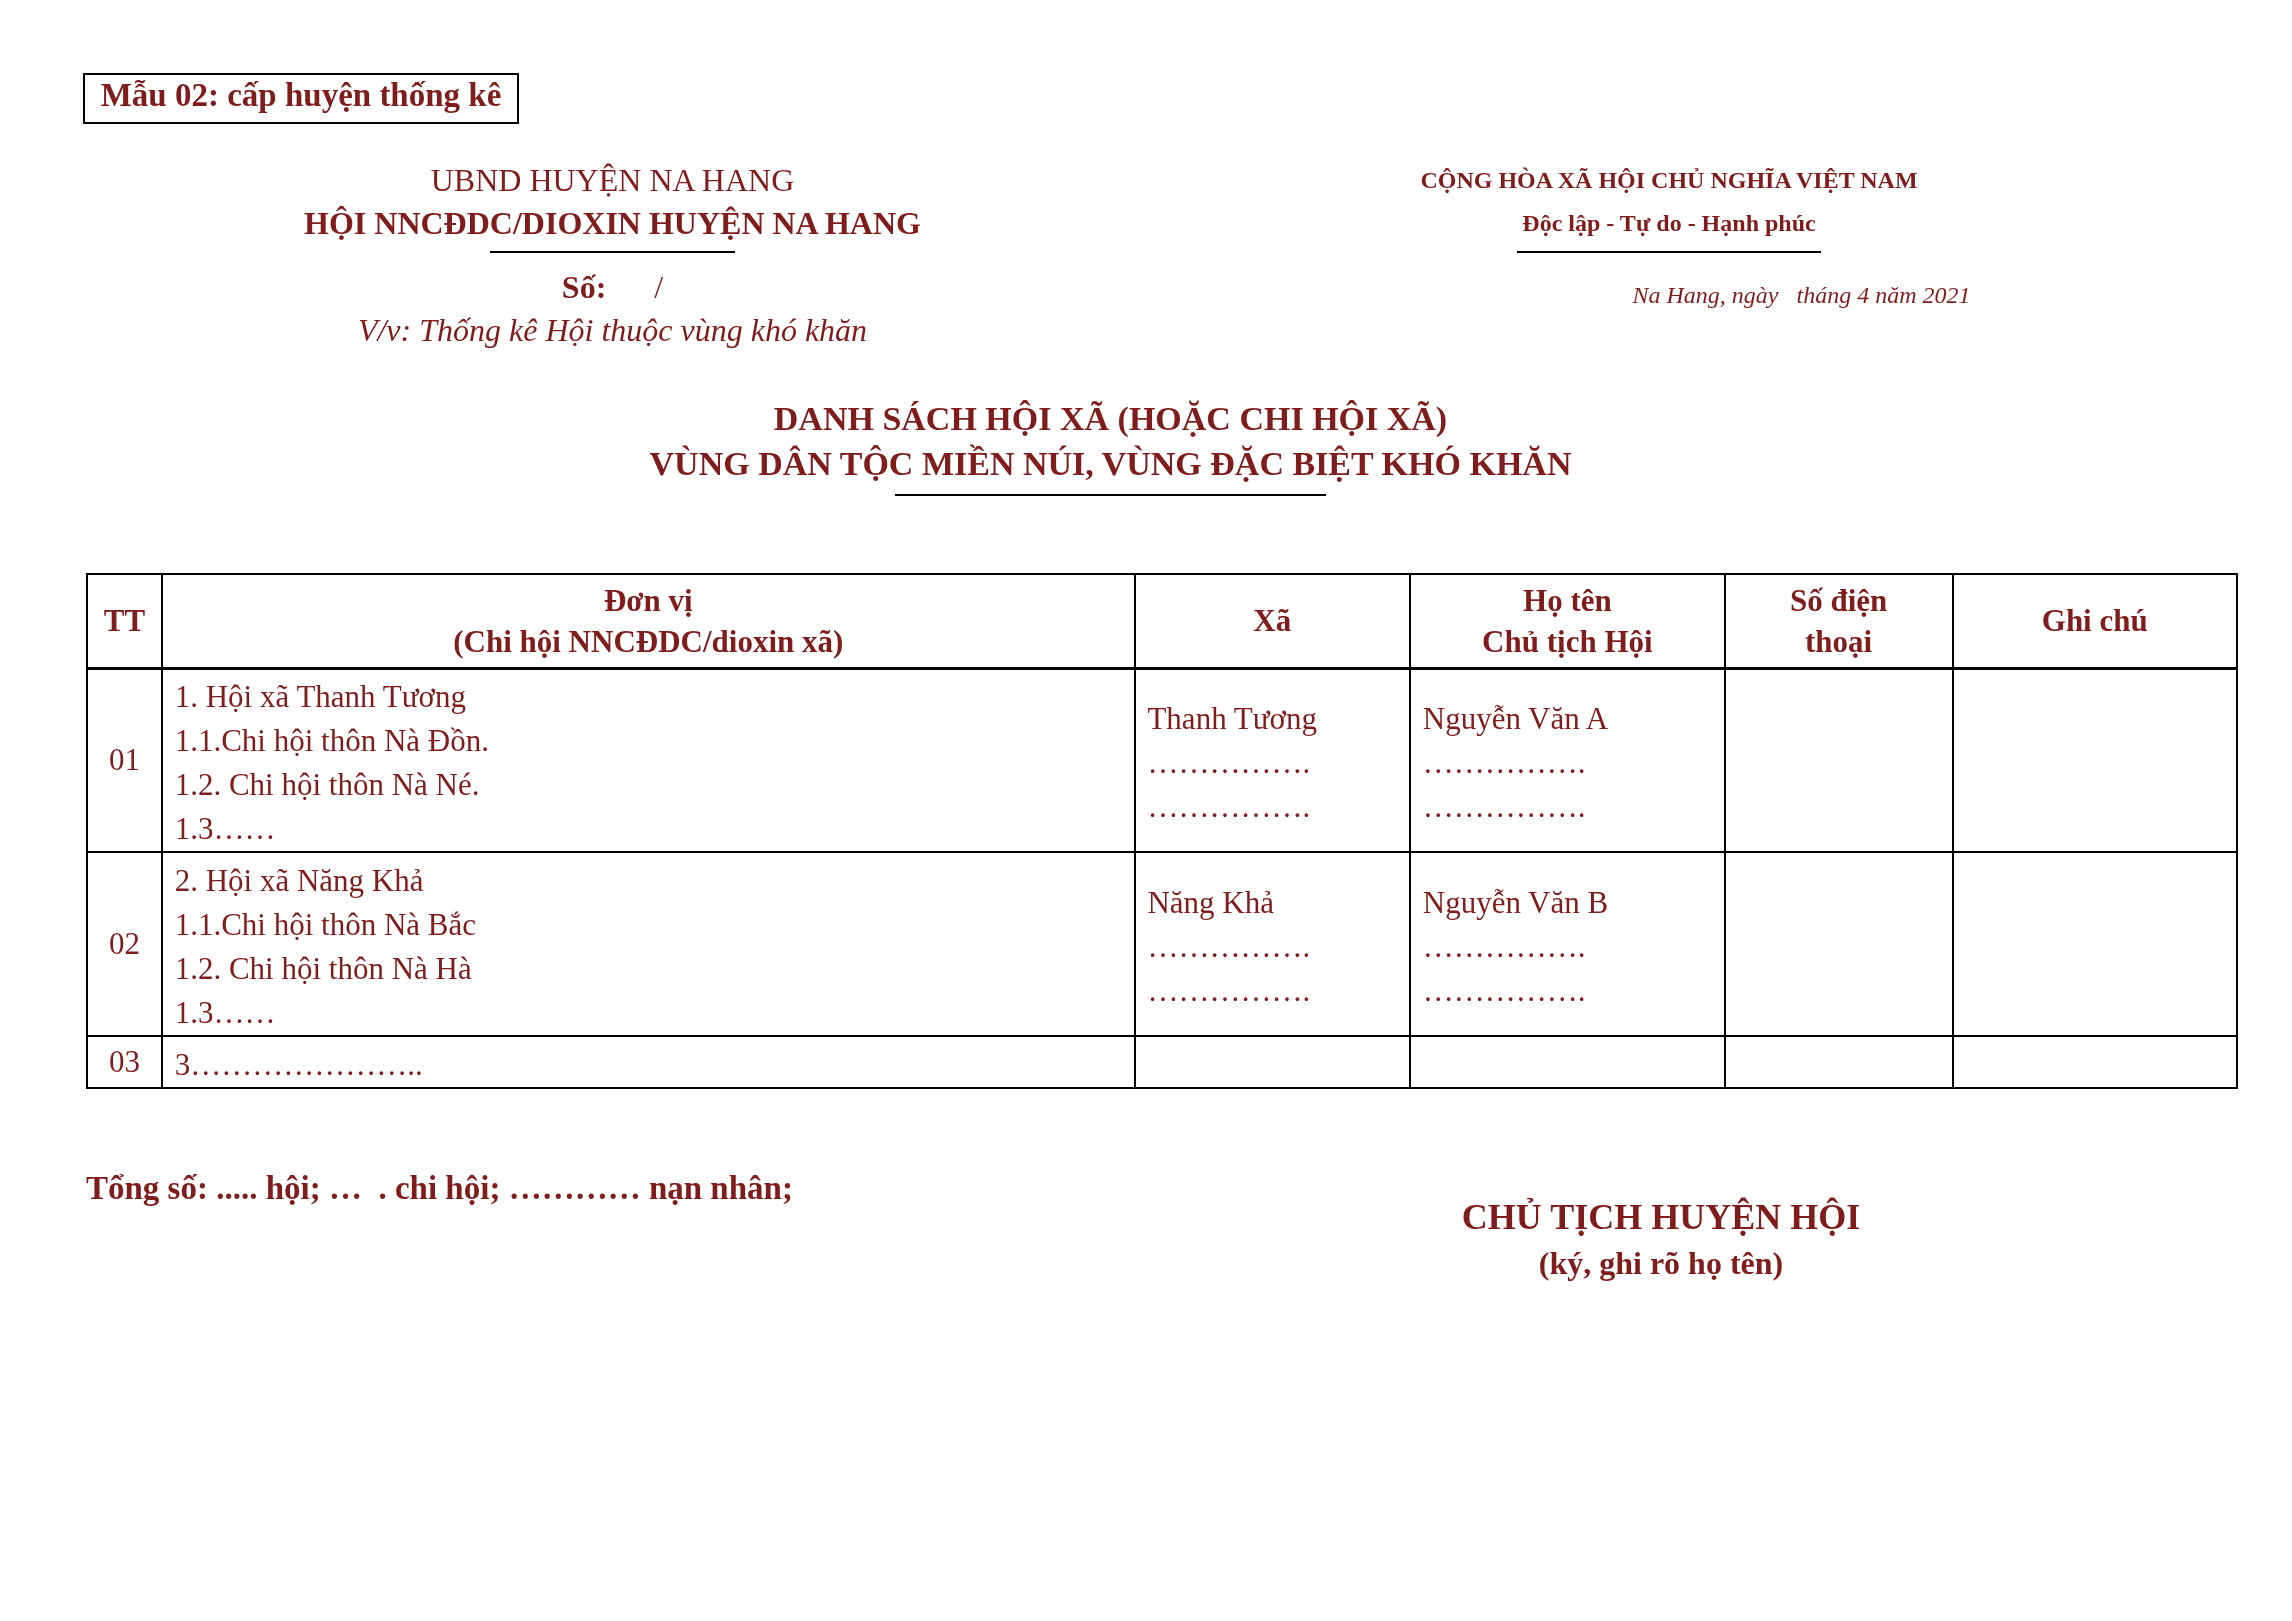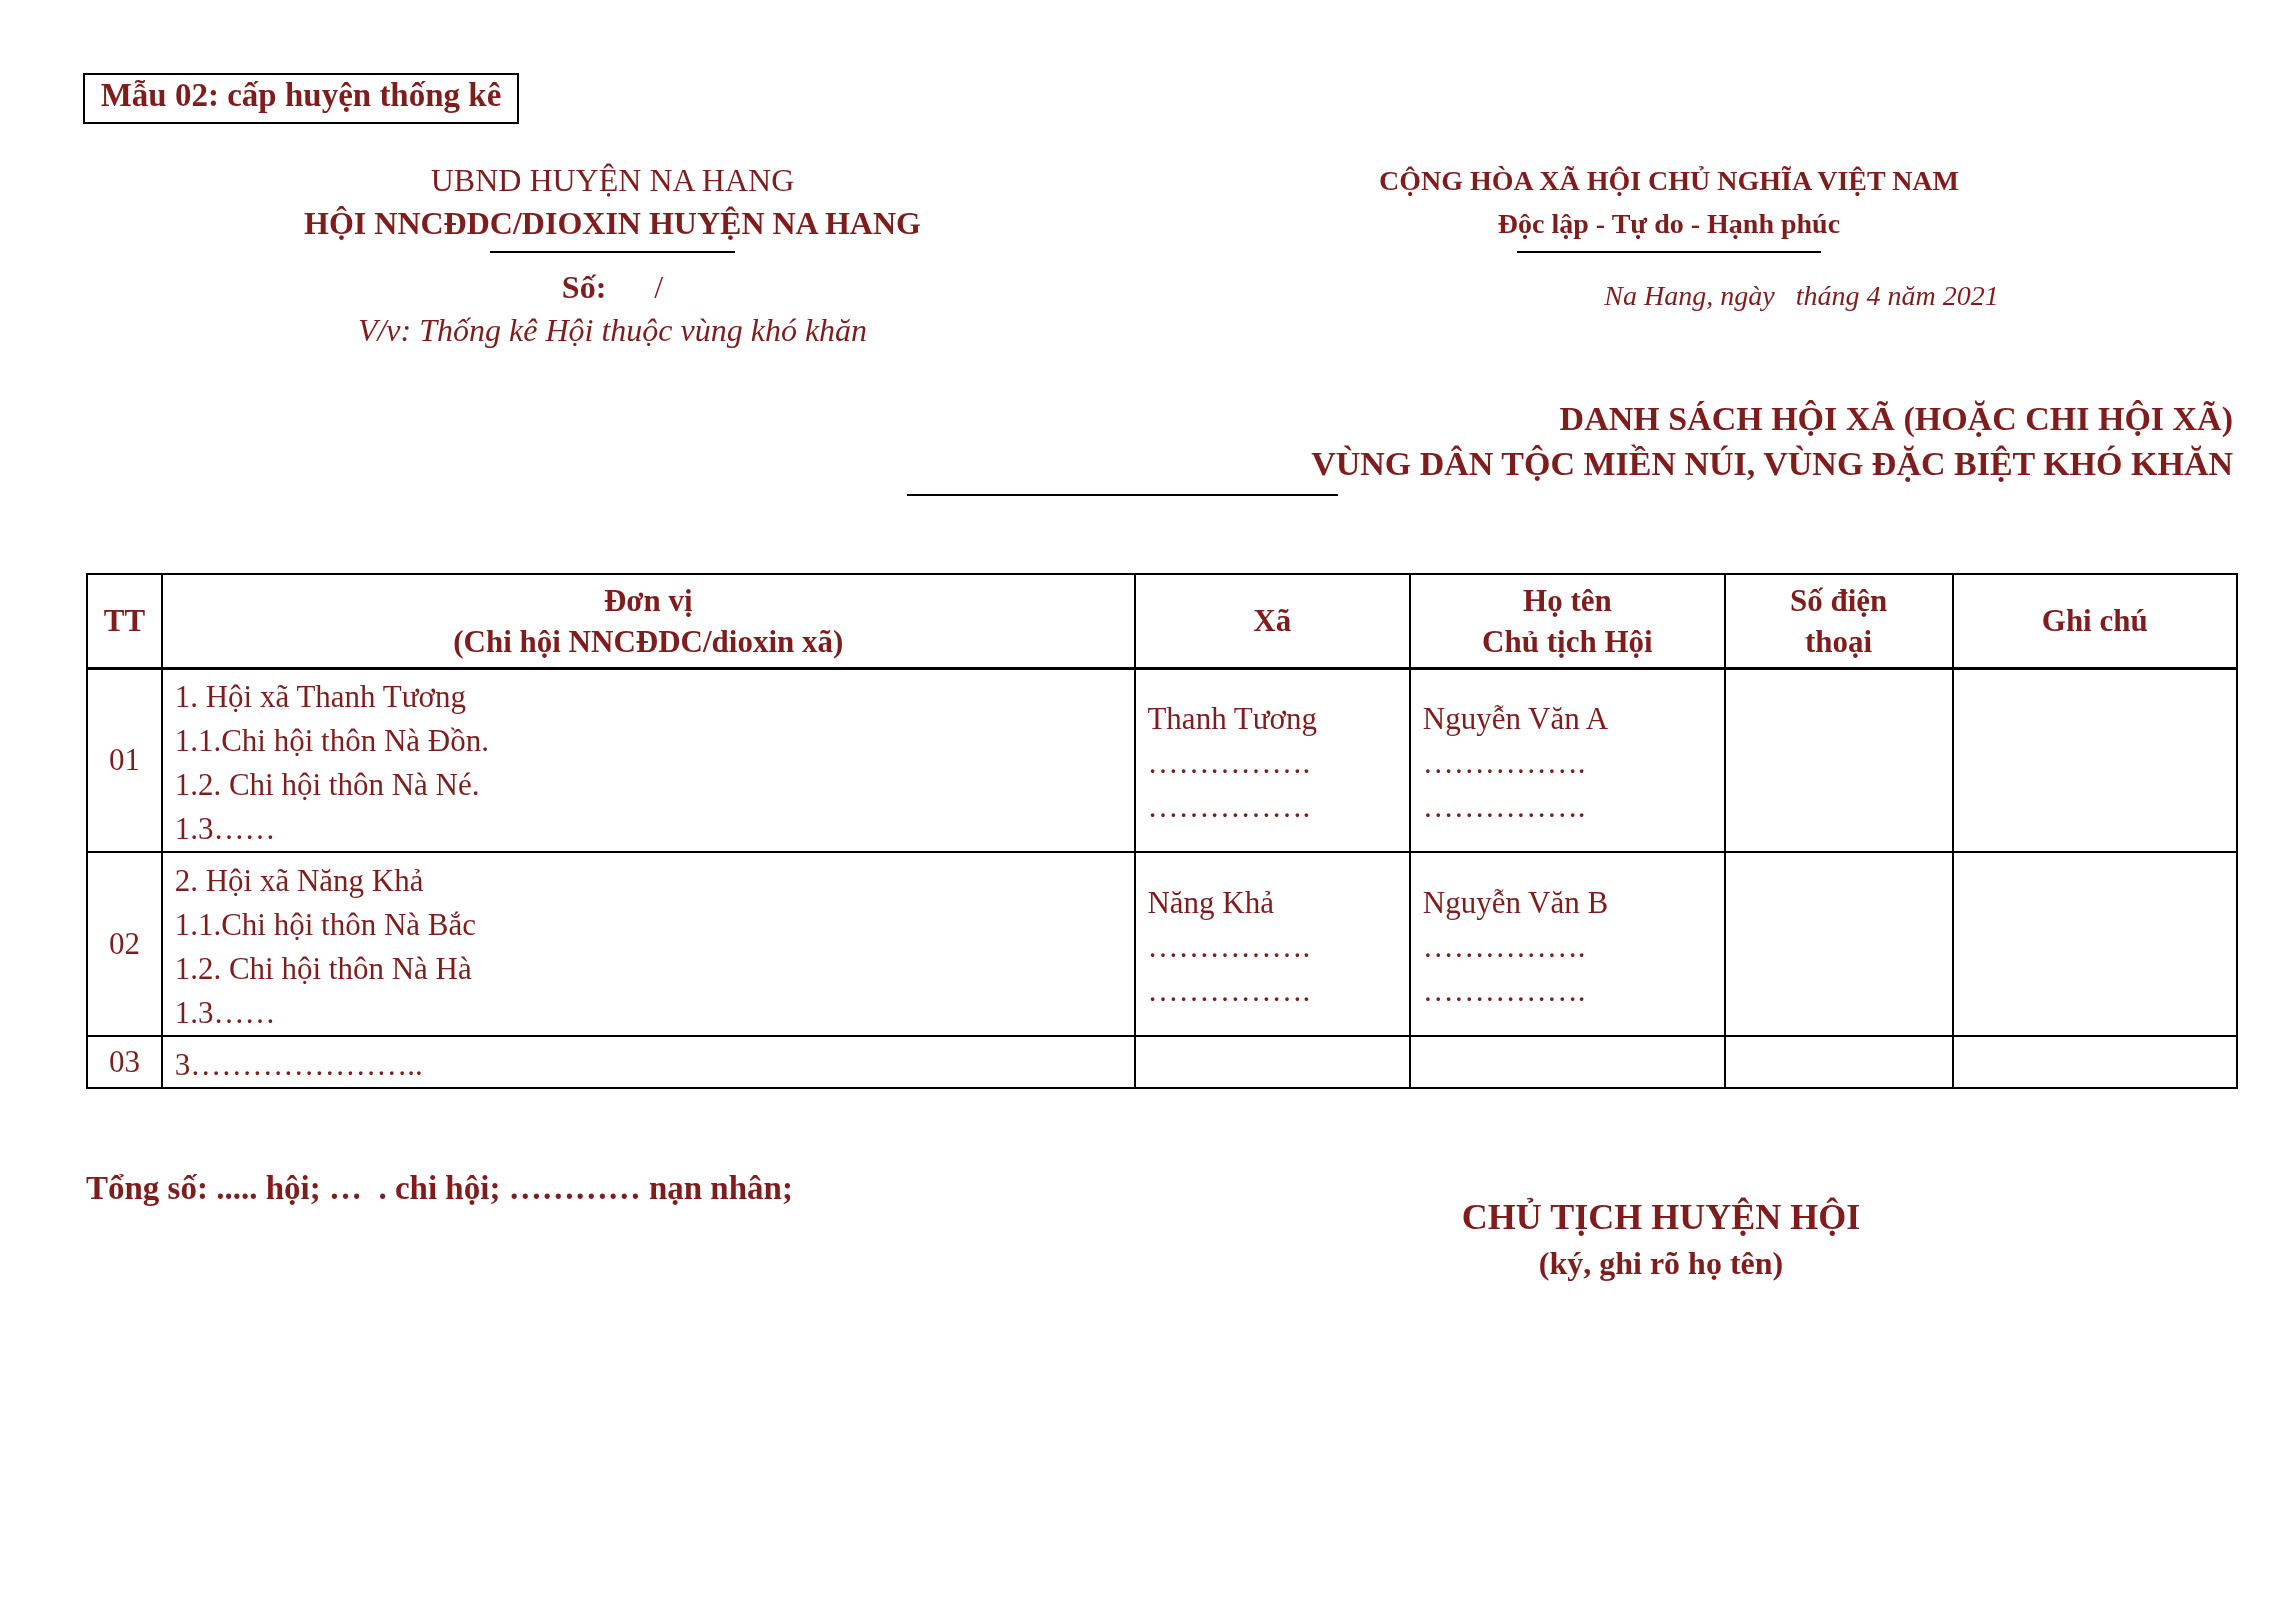--- a/index.html
+++ b/index.html
@@ -22,36 +22,36 @@
     font-size:33px; font-weight:bold;
   }
 
   
   .hdr-left {
     position:absolute; left:147px; top:159px; width:931px;
     text-align:center; font-size:32px; line-height:43px;
   }
   .hdr-right {
     position:absolute; left:1206px; top:159px; width:926px;
-    text-align:center; font-size:28px; line-height:43px;
+    text-align:center; font-size:24px; line-height:43px;
   }
   .bold { font-weight:bold; }
   .italic { font-style:italic; }
   .rule {
     height:0; border-bottom:2px solid #000; margin:5.9px auto 0 auto;
   }
   .rule-left { width:245px; }
   .rule-right { width:304px; }
   .so-line { margin-top:13px; }
   .date-line { margin-top:21.6px; padding-left:265px; }
 
   
   .doc-title {
     position:absolute; left:0; top:396px; width:2221px;
-    text-align:right; font-size:34px; font-weight:bold; line-height:45px;margin-left:12px;
+    text-align:center; font-size:34px; font-weight:bold; line-height:45px;
   }
   .rule-title { width:431px; margin-top:7.8px; }
 
   
   table.main {
     position:absolute; left:86px; top:573px;
     width:2152px;
     border-collapse:collapse;
     font-size:31px;
   }

